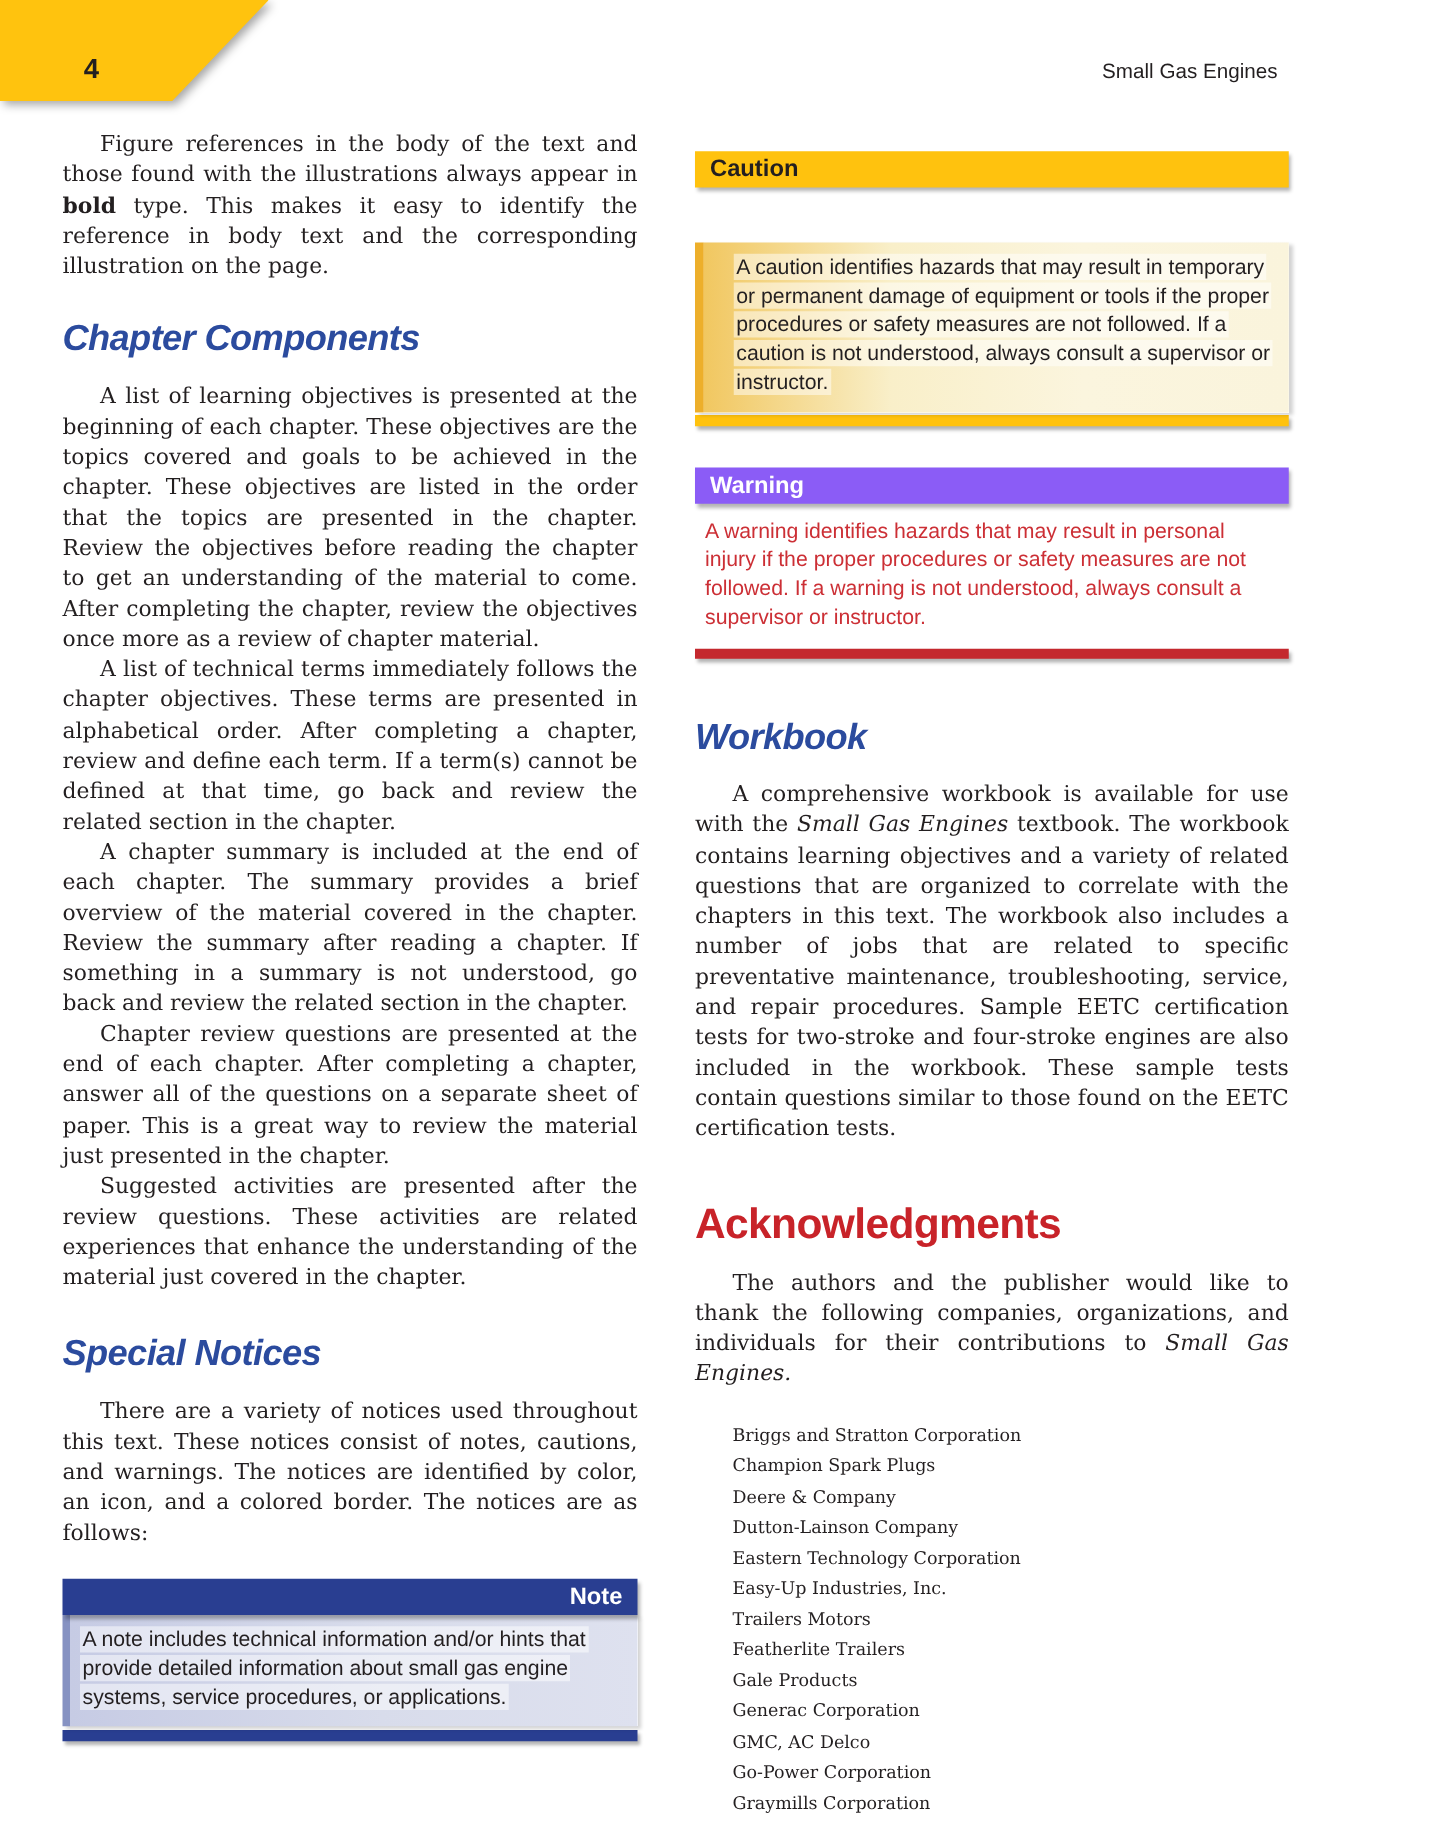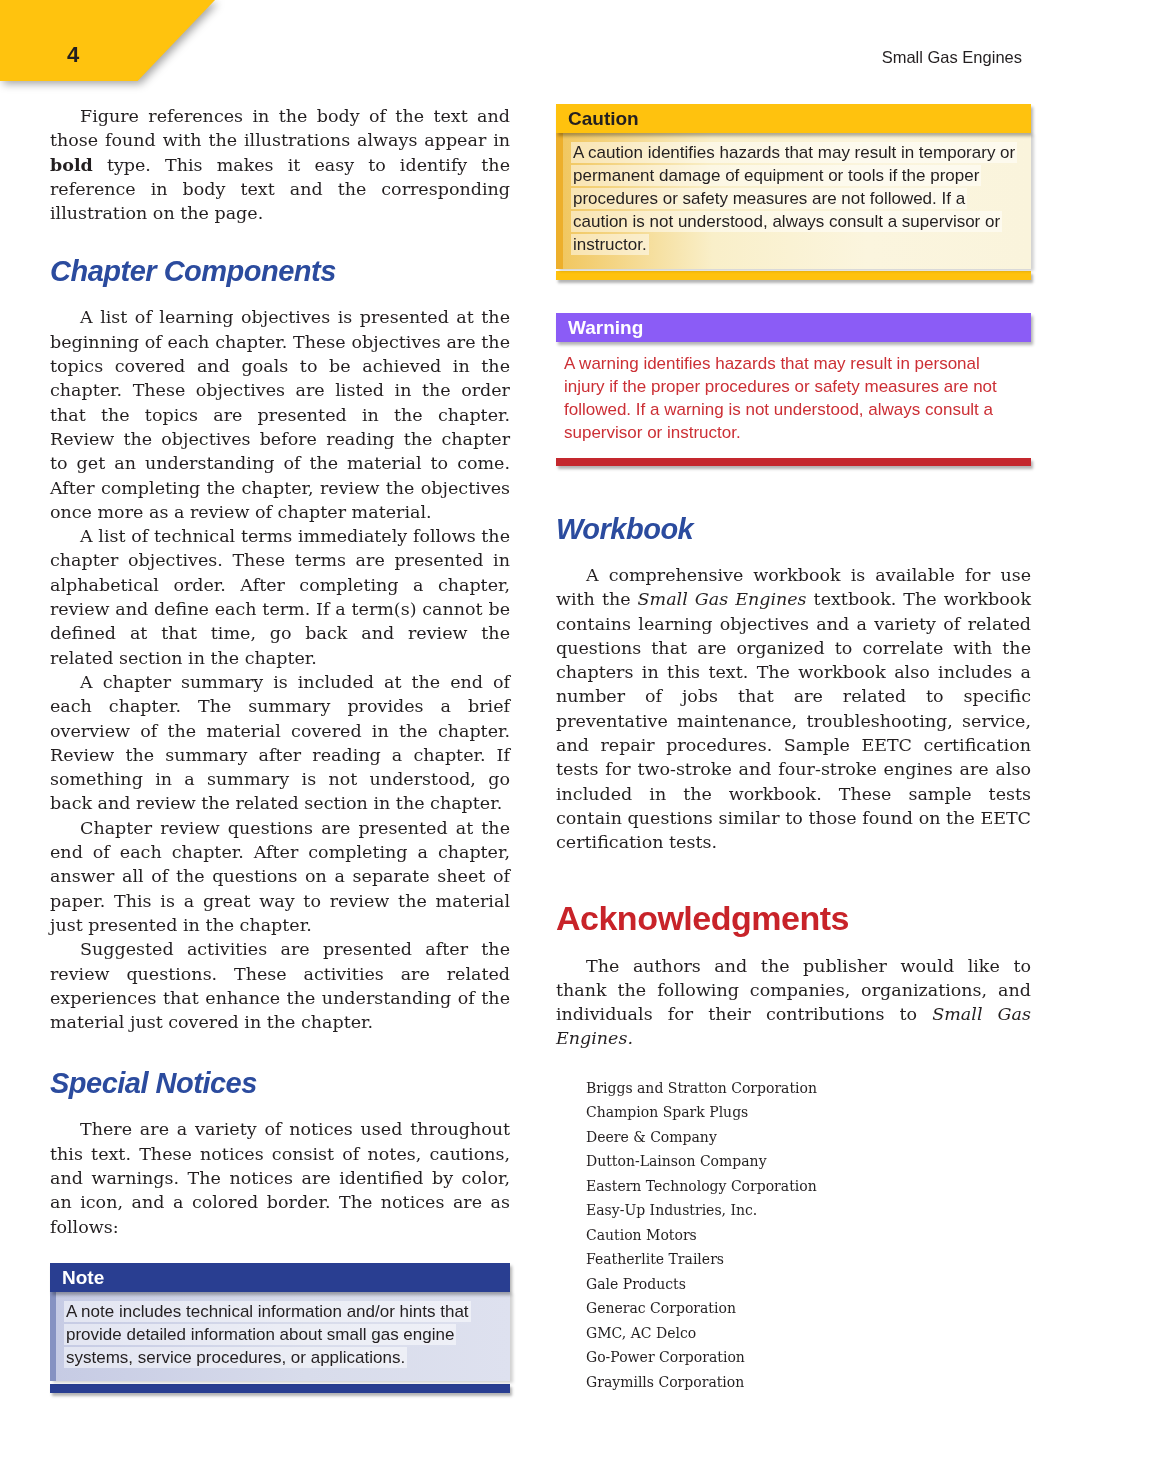--- a/index.html
+++ b/index.html
@@ -19,21 +19,21 @@
     position:absolute; top:42px; left:67px;
     font-family:"Liberation Sans", sans-serif; font-weight:bold; font-size:22px; color:#231F20;
   }
   .running-head {
     position:absolute; top:48px; left:556px; width:466px; text-align:right;
     font-family:"Liberation Sans", sans-serif; font-size:16.5px; color:#231F20;
   }
 
   
   .col-left  { position:absolute; left:50px;  top:104px; width:460px; }
-  .col-right { position:absolute; left:556px; top:104px; width:475px; }
+  .col-right { position:absolute; left:556px; top:121px; width:475px; }
 
   .body-par { font-size:17.5px; line-height:24.3px; text-align:justify; text-indent:30px; }
 
   .section-heading {
     font-family:"Liberation Sans", sans-serif; font-weight:bold; font-style:italic;
     font-size:29px; color:#2B4B9E; letter-spacing:-0.5px;
   }
   .h-chapter  { margin:30px 0 17px; }
   .h-special  { margin:33px 0 17px; }
   .h-workbook { margin:47px 0 17px; }
@@ -52,31 +52,31 @@
   .notice-body {
     font-family:"Liberation Sans", sans-serif; font-size:17px; line-height:23px;
     position:relative; z-index:1;
   }
   .notice-bar { box-shadow:2px 3px 3px rgba(0,0,0,0.30); }
 
   .caution-header { background:#FFC20E; color:#231F20; }
   .caution-body {
     background:linear-gradient(to right, #F1C760, #F9EFC9 32%, #FBF5DE 65%, #FAF4DC);
     border-left:7px solid #EDAF2B; color:#231F20;
-    padding:8px 14px 13px 8px; box-shadow:3px 2px 3px rgba(0,0,0,0.18);
+    padding:8px 14px 13px 24px; box-shadow:3px 2px 3px rgba(0,0,0,0.18);margin-top:44px;
   }
   .caution-bar { height:9px; background:#FFC20E; margin-top:2px; }
 
   .warning-box { margin-top:33px; }
   .warning-header { background:#8b5cf6; color:#ffffff; }
   .warning-body { background:#ffffff; color:#CC2F35; padding:10px 8px 6px 8px; }
   .warning-bar { height:8px; background:#C4282E; margin-top:8px; }
 
   .note-box { margin-top:24px; }
-  .note-header { background:#293E91; color:#ffffff; }
+  .note-header { background:#293E91; color:#ffffff;text-align:right; }
   .note-body {
     background:linear-gradient(to right, #C6CBE4, #D8DCEB 55%, #DEE1EF);
     border-left:6px solid #8692C2; color:#231F20;
     padding:8px 0 12px 8px; box-shadow:3px 2px 3px rgba(0,0,0,0.18);
   }
   .note-bar { height:9px; background:#293E91; margin-top:3px; }
 
   .hl {
     background:rgba(255,255,255,0.50);
     -webkit-box-decoration-break:clone; box-decoration-break:clone;
@@ -149,21 +149,21 @@
 
     <p class="body-par"><span>The authors and the publisher would like to thank the following companies, organizations, and individuals for their contributions to </span><span class="ital">Small Gas Engines.</span></p>
 
     <ul class="company-list">
         <li>Briggs and Stratton Corporation</li>
         <li>Champion Spark Plugs</li>
         <li>Deere &amp; Company</li>
         <li>Dutton-Lainson Company</li>
         <li>Eastern Technology Corporation</li>
         <li>Easy-Up Industries, Inc.</li>
-        <li>Caution Motors</li>
+        <li>Trailers Motors</li>
         <li>Featherlite Trailers</li>
         <li>Gale Products</li>
         <li>Generac Corporation</li>
         <li>GMC, AC Delco</li>
         <li>Go-Power Corporation</li>
         <li>Graymills Corporation</li>
       </ul>
 
   </div>
 

